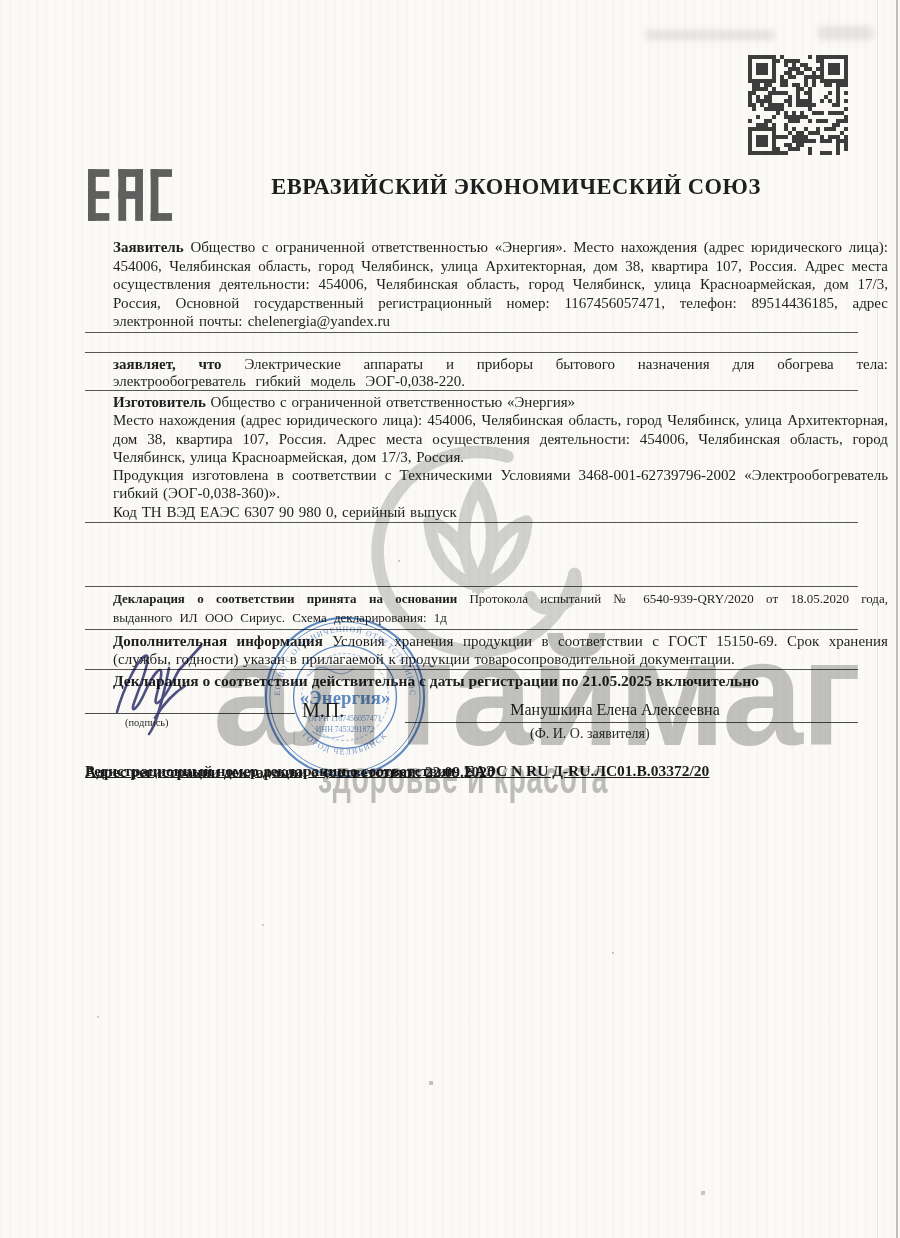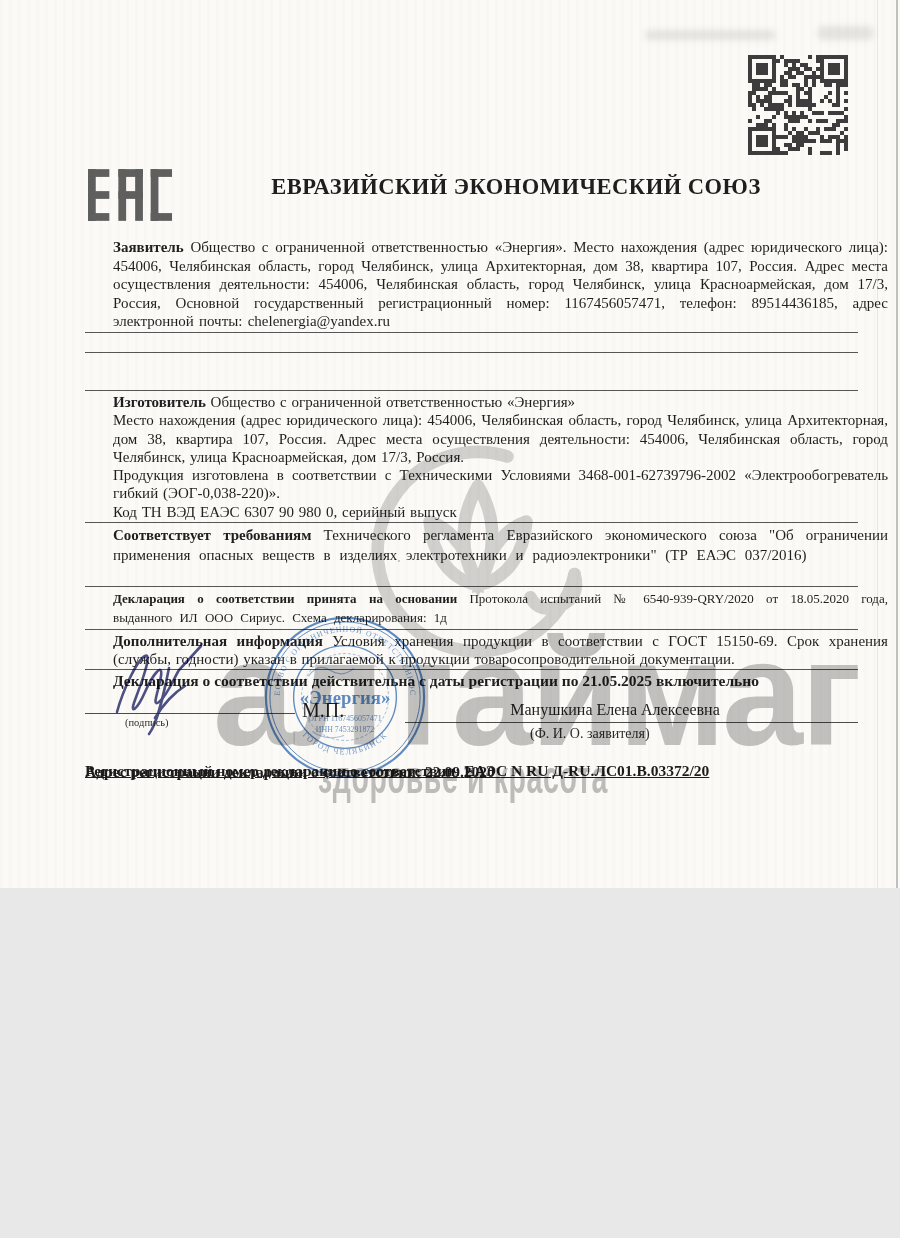--- a/index.html
+++ b/index.html
@@ -1,17 +1,17 @@
 <!DOCTYPE html>
 <html><head>
 <meta charset="utf-8">
 <style>
   html,body{margin:0;padding:0;background:#e8e8e8;}
   .page{
-    position:relative;width:900px;height:888px;overflow:hidden;
+    position:relative;width:900px;height:1238px;overflow:hidden;
     background:#fbfaf7;
     background-image:repeating-linear-gradient(90deg, rgba(0,0,0,.013) 0 3px, rgba(0,0,0,0) 3px 9px);
     font-family:"Liberation Serif", serif;color:#232323;
   }
   .abs{position:absolute;}
   
   .title{left:180px;top:172px;width:672px;text-align:center;font-weight:bold;
          font-size:22.5px;line-height:29px;letter-spacing:.5px;color:#1e1e1e;}
   
   .sec{left:85px;width:775px;text-align:justify;color:#1f1f1f;margin-left:28px;}
@@ -401,33 +401,33 @@
     <div>ЕВРАЗИЙСКИЙ ЭКОНОМИЧЕСКИЙ СОЮЗ</div>
   </div>
 
   <div class="abs sec s-applicant">
     <p><b>Заявитель</b> <span>Общество с ограниченной ответственностью «Энергия». Место нахождения (адрес юридического лица): 454006, Челябинская область, город Челябинск, улица Архитекторная, дом 38, квартира 107, Россия. Адрес места осуществления деятельности: 454006, Челябинская область, город Челябинск, улица Красноармейская, дом 17/3, Россия, Основной государственный регистрационный номер: 1167456057471, телефон: 89514436185, адрес электронной почты: chelenergia@yandex.ru</span></p>
   </div>
   <div class="abs rule" style="top:332px;"></div>
 
   <div class="abs rule" style="top:352px;"></div>
 
+  <div class="abs sec s-declares">
+    <p><b>заявляет, что</b> <span>Электрические аппараты и приборы бытового назначения для обогрева тела: электрообогреватель гибкий модель ЭОГ-0,038-220.</span></p>
+  </div>
   <div class="abs rule" style="top:390px;"></div>
 
   <div class="abs sec s-manufacturer">
     <p><b>Изготовитель</b> <span>Общество с ограниченной ответственностью «Энергия»</span></p>
     <p>Место нахождения (адрес юридического лица): 454006, Челябинская область, город Челябинск, улица Архитекторная, дом 38, квартира 107, Россия. Адрес места осуществления деятельности: 454006, Челябинская область, город Челябинск, улица Красноармейская, дом 17/3, Россия.</p>
-    <p>Продукция изготовлена в соответствии с Техническими Условиями 3468-001-62739796-2002 «Электрообогреватель гибкий (ЭОГ-0,038-220)».</p>
+    <p>Продукция изготовлена в соответствии с Техническими Условиями 3468-001-62739796-2002 «Электрообогреватель гибкий (ЭОГ-0,038-360)».</p>
     <p>Код ТН ВЭД ЕАЭС 6307 90 980 0, серийный выпуск</p>
   </div>
   <div class="abs rule" style="top:522px;"></div>
 
-  <div class="abs sec s-conformity">
-    <p><b>Соответствует требованиям</b> <span>Технического регламента Евразийского экономического союза "Об ограничении применения опасных веществ в изделиях электротехники и радиоэлектроники" (ТР ЕАЭС 037/2016)</span></p>
-  </div>
   <div class="abs rule" style="top:586px;"></div>
 
   <div class="abs sec s-basis">
     <p><b>Декларация о соответствии принята на основании</b> <span>Протокола испытаний № 6540-939-QRY/2020 от 18.05.2020 года, выданного ИЛ ООО Сириус. Схема декларирования: 1д</span></p>
   </div>
   <div class="abs rule" style="top:629px;"></div>
 
   <div class="abs sec s-additional">
     <p><b>Дополнительная информация</b> <span>Условия хранения продукции в соответствии с ГОСТ 15150-69. Срок хранения (службы, годности) указан в прилагаемой к продукции товаросопроводительной документации.</span></p>
   </div>

